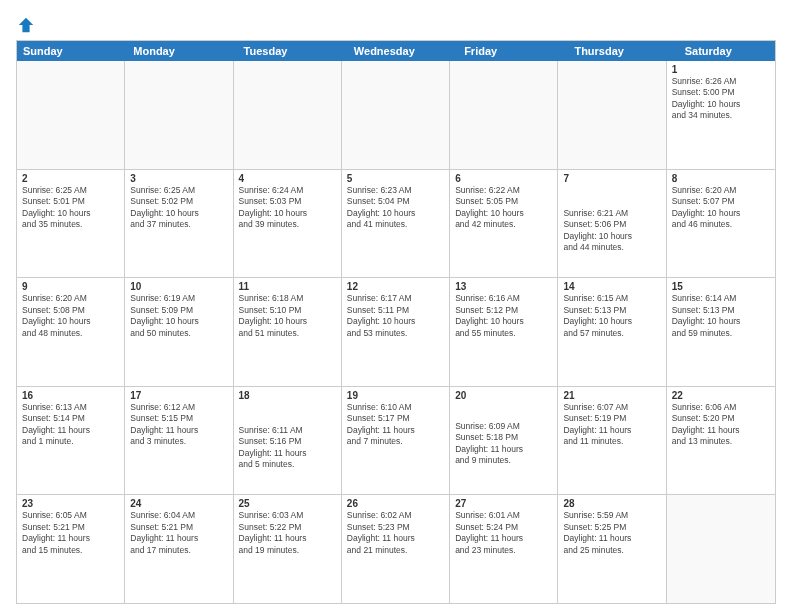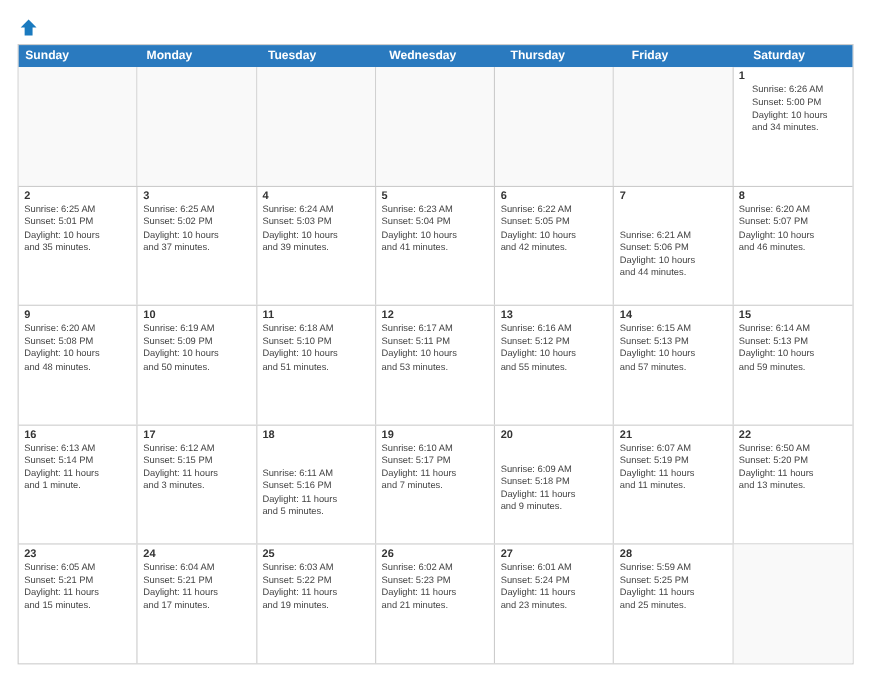--- a/index.html
+++ b/index.html
@@ -142,35 +142,35 @@
       <div class="subtitle"></div>
     </div>
   </div>
 
   <div class="calendar">
     <div class="day-headers">
     <div class="day-header">Sunday</div>
         <div class="day-header">Monday</div>
         <div class="day-header">Tuesday</div>
         <div class="day-header">Wednesday</div>
+        <div class="day-header">Friday</div>
         <div class="day-header">Thursday</div>
-        <div class="day-header">Friday</div>
         <div class="day-header">Saturday</div>
       </div>
     <div class="calendar-body">
     <div class="week-row">
           <div class="day-cell empty"></div>
           <div class="day-cell empty"></div>
           <div class="day-cell empty"></div>
           <div class="day-cell empty"></div>
           <div class="day-cell empty"></div>
           <div class="day-cell empty"></div>
           <div class="day-cell">
             <div class="day-number">1</div>
-            <div class="day-info" style="white-space: pre-line; margin-left: 12px;">Sunrise: 6:26 AM
+            <div class="day-info" style="white-space: pre-line;">Sunrise: 6:26 AM
 Sunset: 5:00 PM
 Daylight: 10 hours
 and 34 minutes.</div>
           </div>
         </div>
         <div class="week-row">
           <div class="day-cell">
             <div class="day-number">2</div>
             <div class="day-info" style="white-space: pre-line;">Sunrise: 6:25 AM
 Sunset: 5:01 PM
@@ -309,21 +309,21 @@
           </div>
           <div class="day-cell">
             <div class="day-number">21</div>
             <div class="day-info" style="white-space: pre-line;">Sunrise: 6:07 AM
 Sunset: 5:19 PM
 Daylight: 11 hours
 and 11 minutes.</div>
           </div>
           <div class="day-cell">
             <div class="day-number">22</div>
-            <div class="day-info" style="white-space: pre-line;">Sunrise: 6:50 AM
+            <div class="day-info" style="white-space: pre-line;">Sunrise: 6:06 AM
 Sunset: 5:20 PM
 Daylight: 11 hours
 and 13 minutes.</div>
           </div>
         </div>
         <div class="week-row">
           <div class="day-cell">
             <div class="day-number">23</div>
             <div class="day-info" style="white-space: pre-line;">Sunrise: 6:05 AM
 Sunset: 5:21 PM

